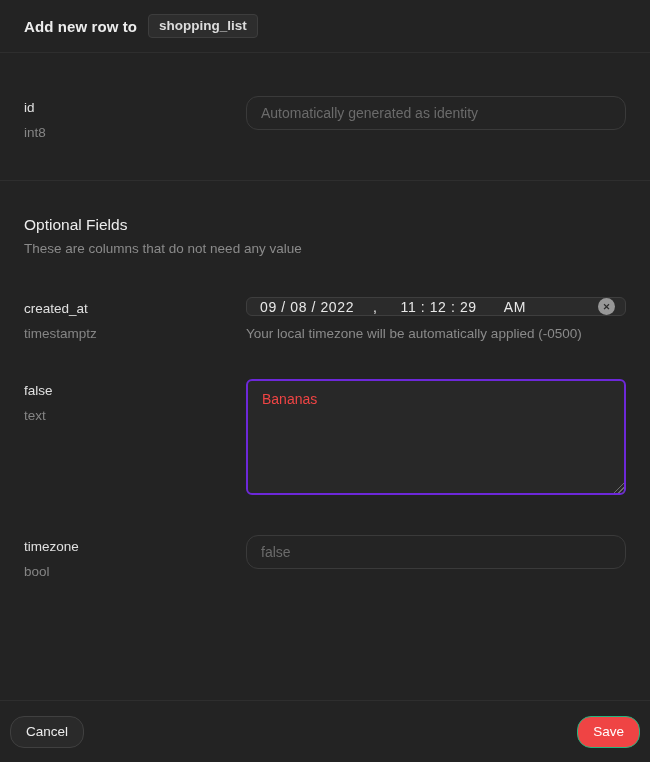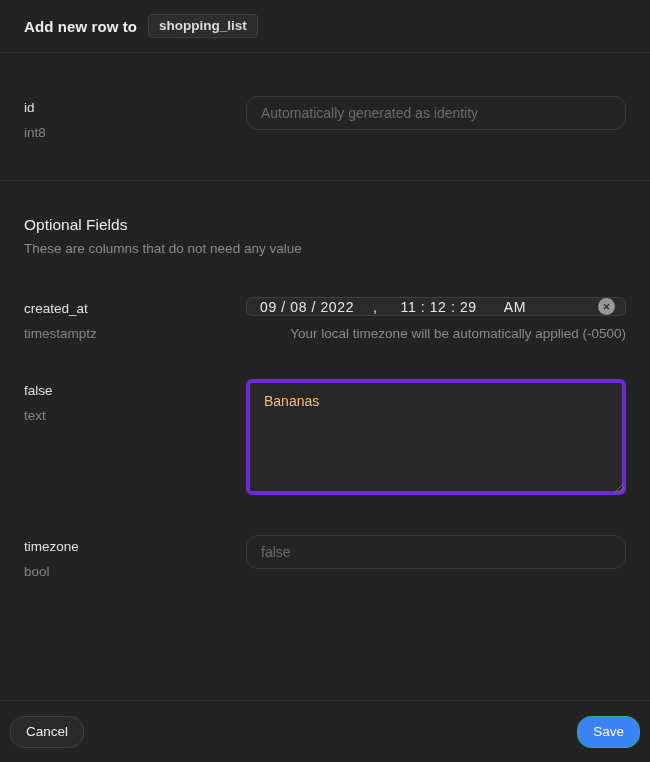--- a/index.html
+++ b/index.html
@@ -62,29 +62,29 @@
   .dt-time { }
   .dt-meridiem { margin-left: 11px; }
   .dt-spacer { flex: 1; }
   .clear-btn {
     width: 17px; height: 17px; border-radius: 50%;
     background: #979797; color: #2b2b2b;
     display: flex; align-items: center; justify-content: center;
     font-size: 9px; font-weight: 700; cursor: pointer; border: none;
     letter-spacing: 0;
   }
-  .field-helper { margin-top: 10px; font-size: 13.5px; color: #8a8a8a; text-align: right; }
+  .field-helper { margin-top: 10px; font-size: 13.5px; color: #8a8a8a; }
 
   
   .row-item { margin-top: 38px; }
   .textarea-wrap { position: relative; }
   .item-textarea {
     width: 100%; height: 116px; display: block;
-    background: #282828; border: 4px solid #6d28d9; border-radius: 6px;
-    padding: 9px 14px; color: #fdba74; font-size: 14px; line-height: 1.4;
+    background: #282828; border: 2px solid #6d28d9; border-radius: 6px;
+    padding: 9px 14px; color: #ef4444; font-size: 14px; line-height: 1.4;
     font-family: "Liberation Sans", "DejaVu Sans", sans-serif;
     resize: none; outline: none;
   }
   .resize-grip {
     position: absolute; right: 2px; bottom: 2px; width: 13px; height: 13px;
     background: repeating-linear-gradient(135deg, transparent 0 2px, #6e6e6e 2px 3px);
     clip-path: polygon(100% 0, 100% 100%, 0 100%);
     cursor: nwse-resize;
   }
 
@@ -95,21 +95,21 @@
   .panel-footer {
     flex: none; height: 62px;
     border-top: 1px solid #2e2e2e;
     display: flex; align-items: center; justify-content: space-between;
     padding: 0 10px;
   }
   .btn { font-family: "Liberation Sans", "DejaVu Sans", sans-serif;
     font-size: 13.5px; border-radius: 14px; height: 32px; padding: 0 15px;
     cursor: pointer; }
   .btn-cancel { background: #2a2a2a; border: 1px solid #404040; color: #ececec; }
-  .btn-save   { background: #3b82f6; border: 1px solid #24b47e; color: #ffffff; font-weight: 400; }
+  .btn-save   { background: #ef4444; border: 1px solid #24b47e; color: #ffffff; font-weight: 400; }
 </style>
 </head>
 <body>
 
 <div class="panel">
 
   <div class="panel-header">
     <span class="panel-title">Add new row to</span>
     <span class="table-badge">shopping_list</span>
   </div>

